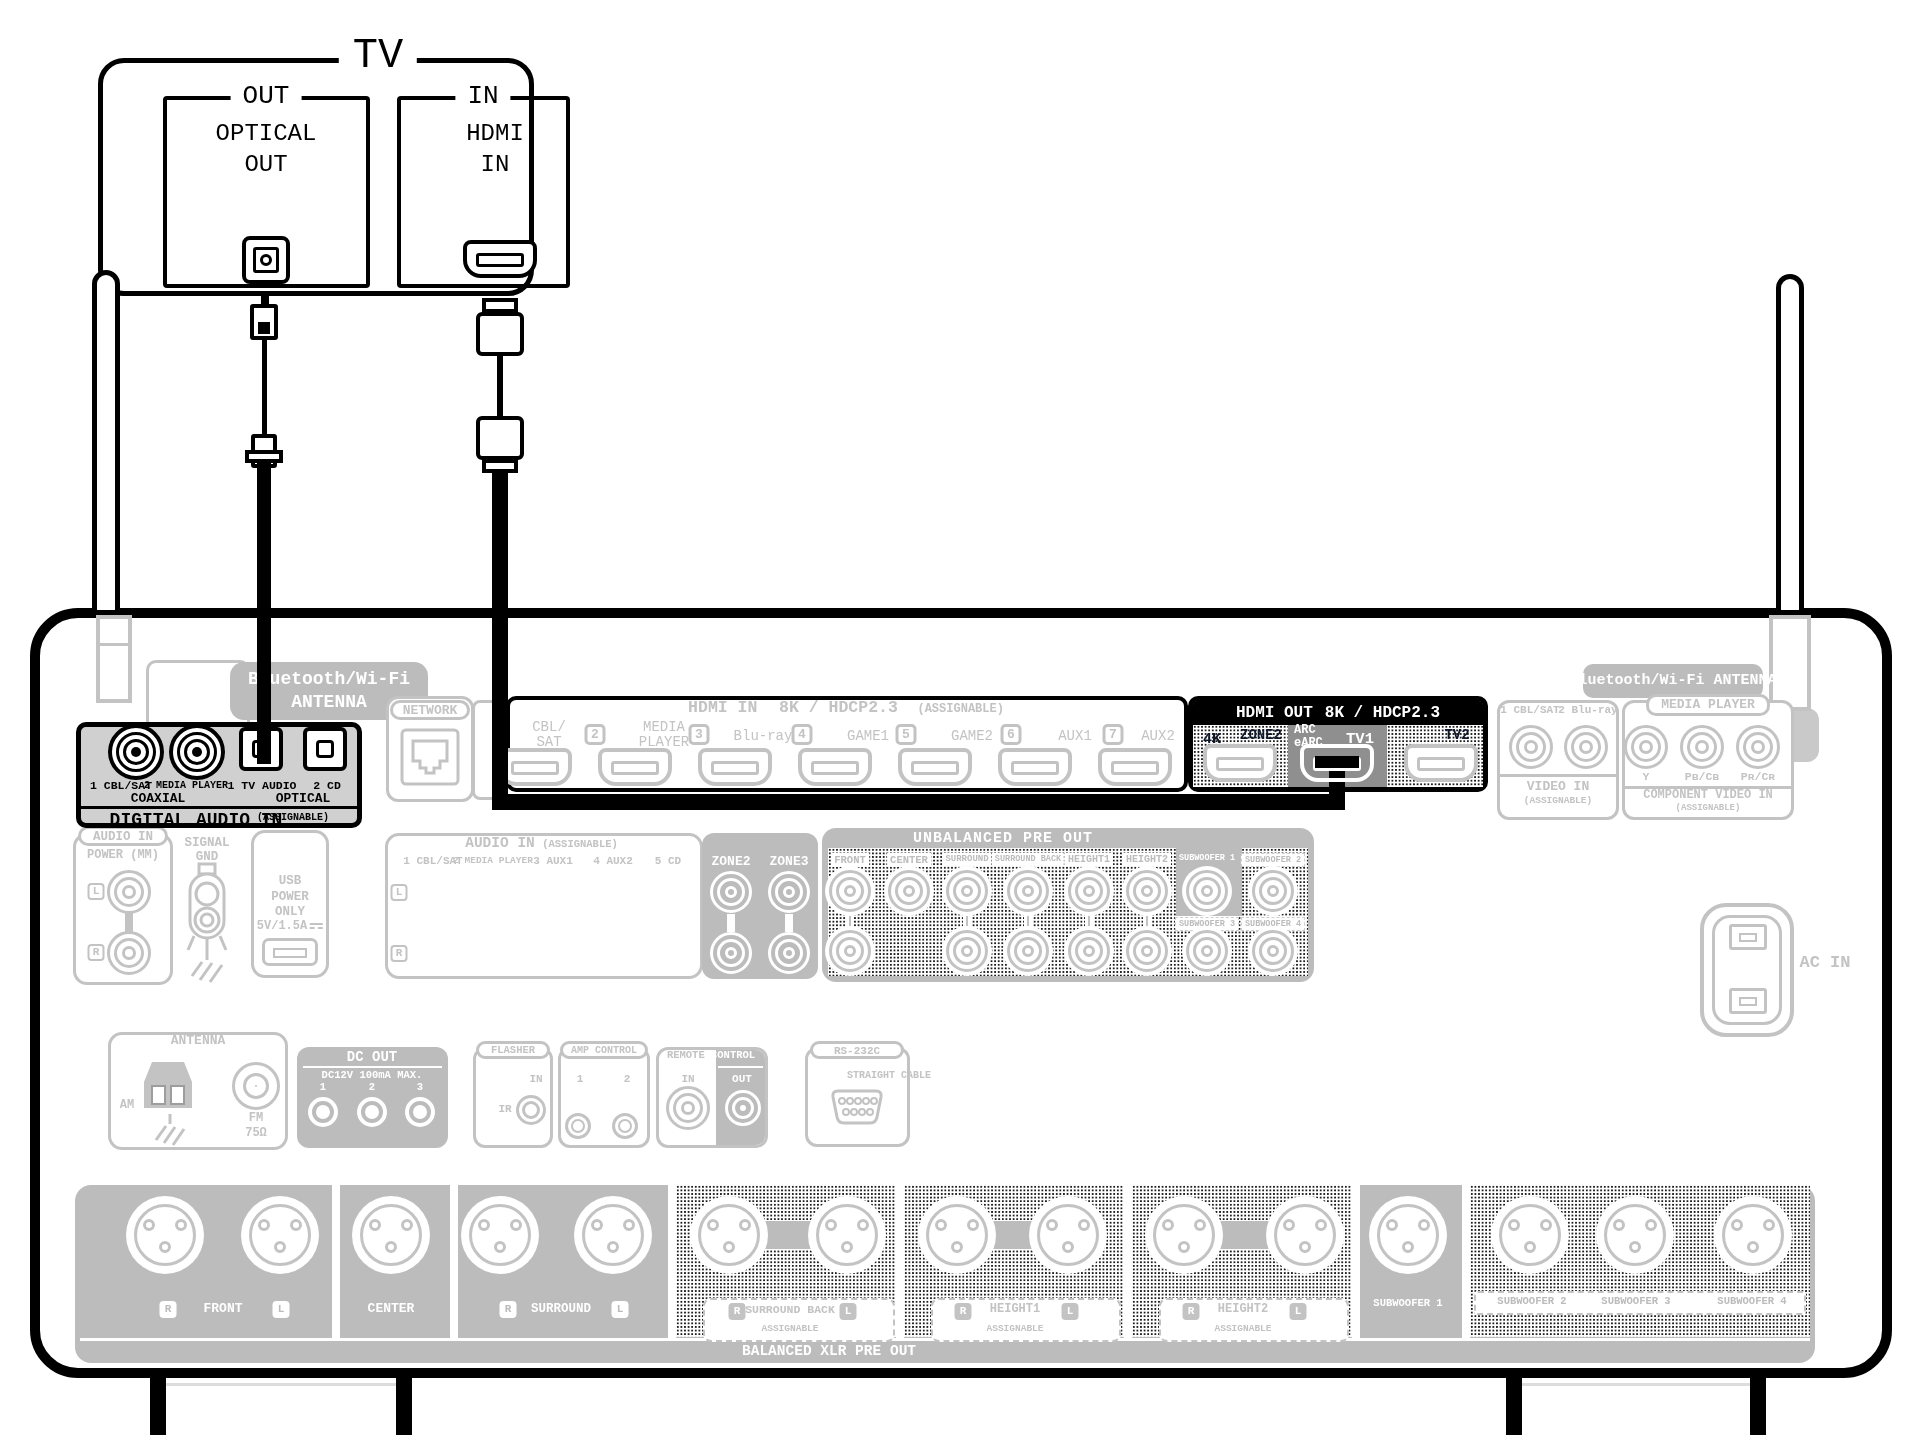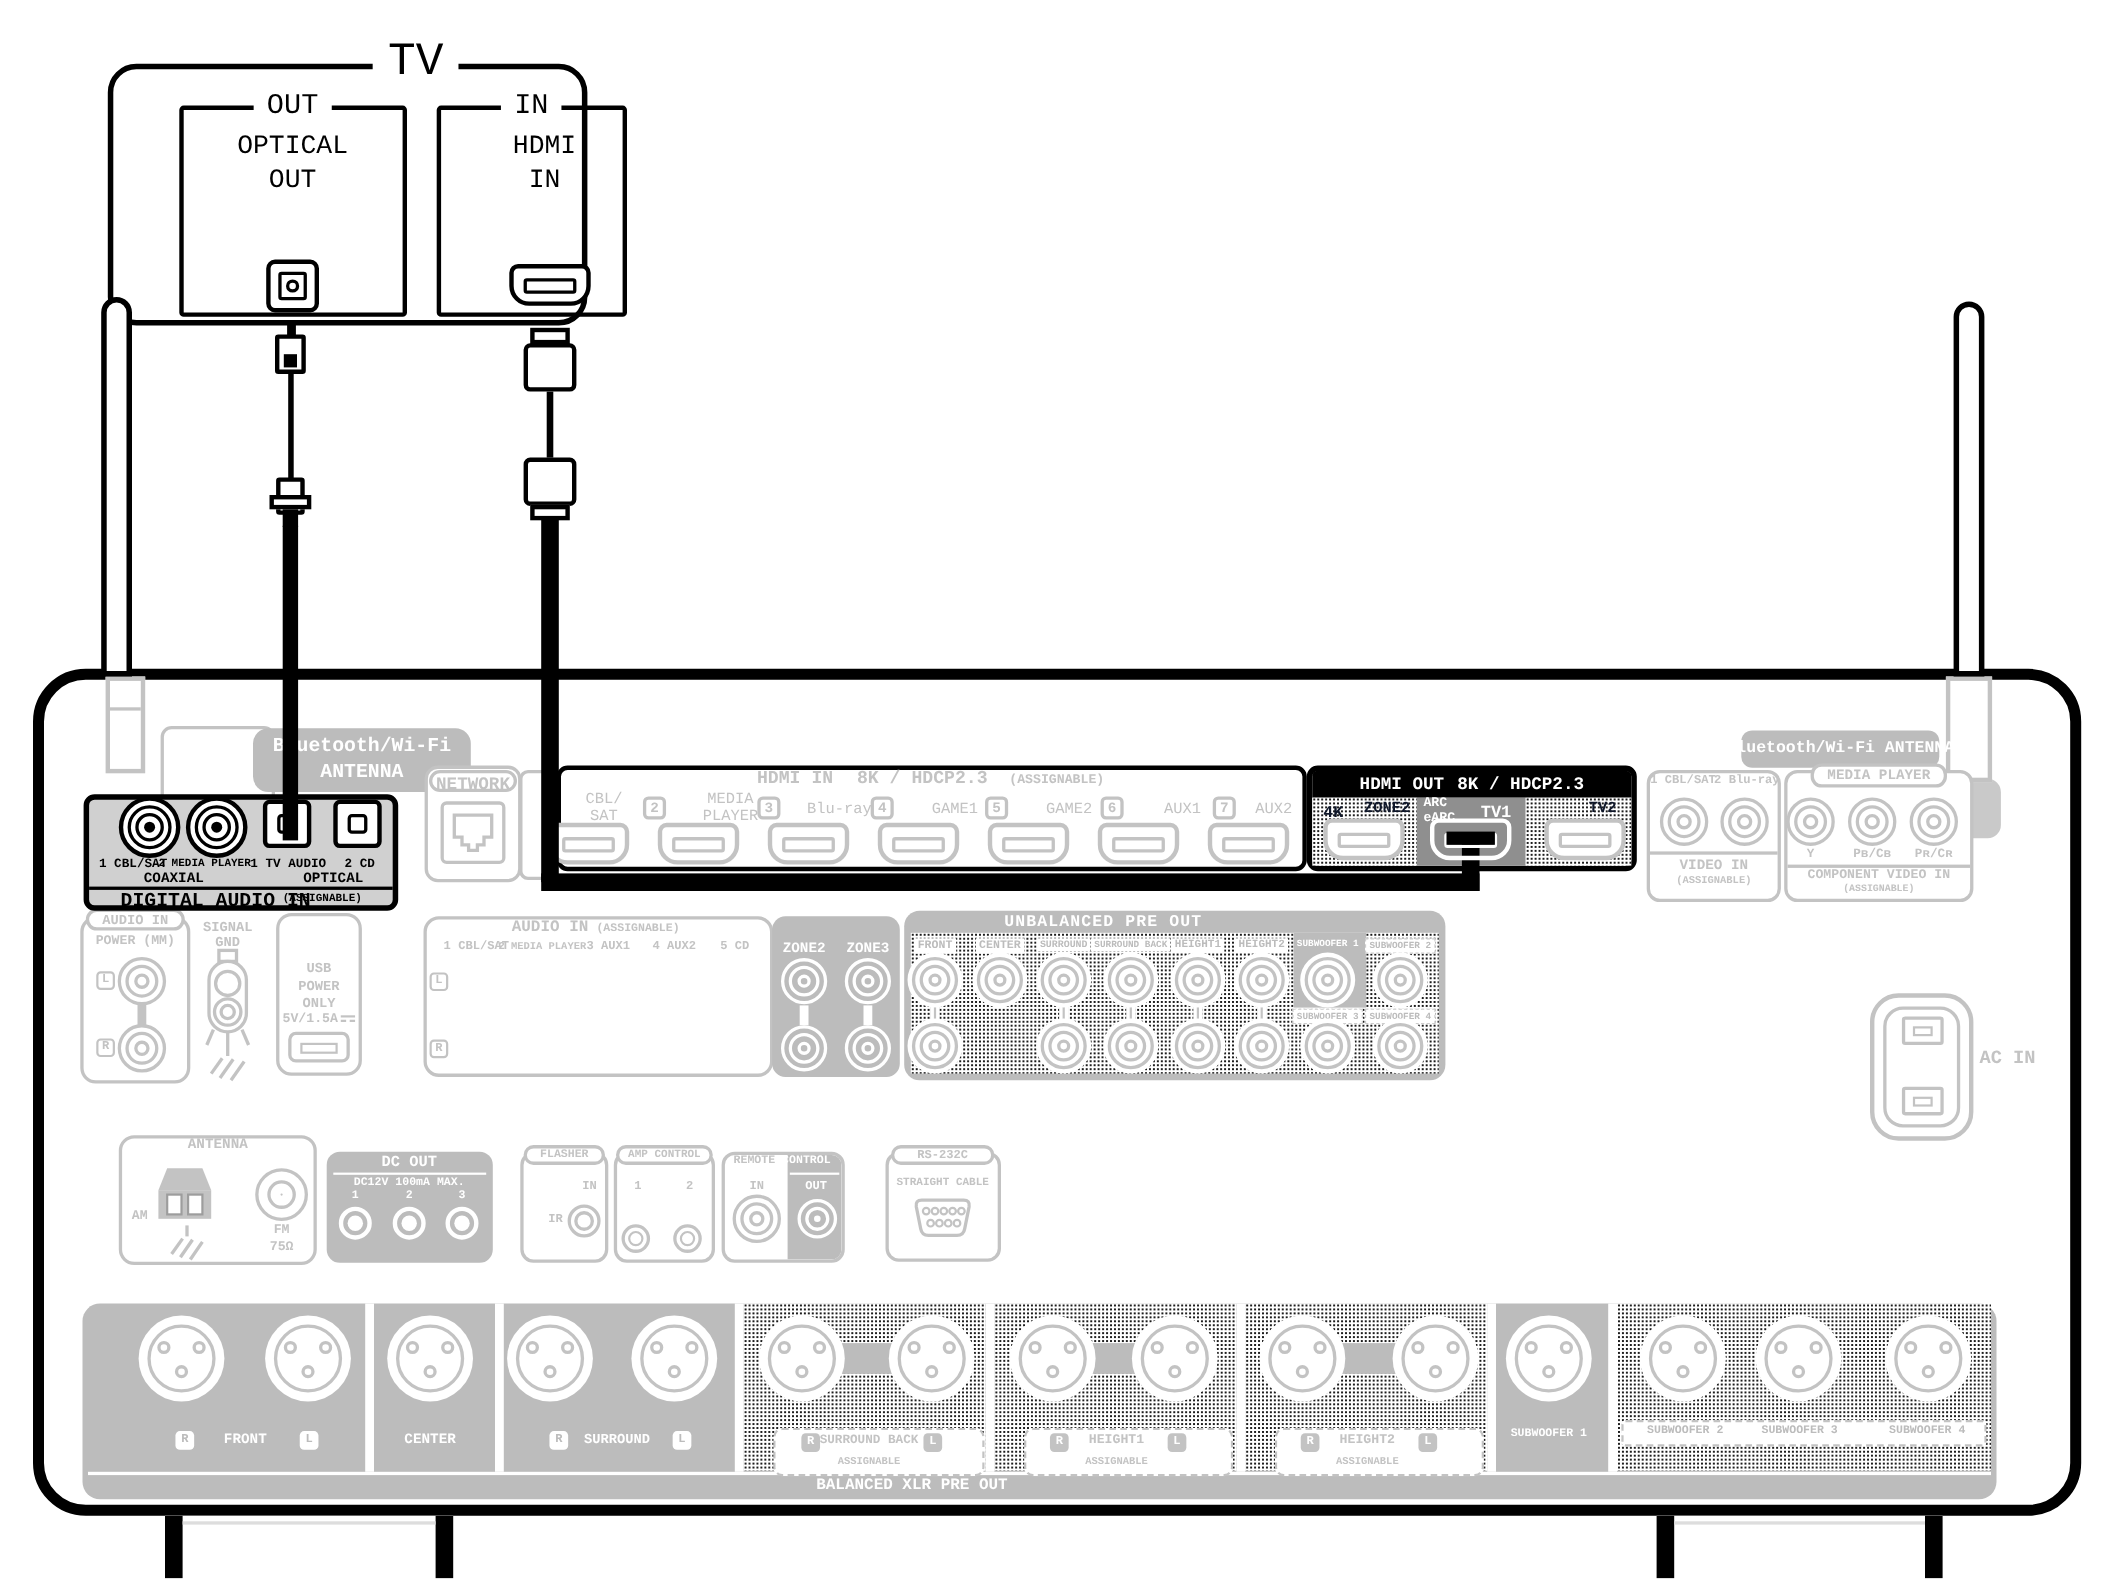--- a/index.html
+++ b/index.html
@@ -145,21 +145,21 @@
     <path d="M80 8 A22 22 0 0 1 96 26" fill="none" stroke="#c3c3c3" stroke-width="3"></path>
   </svg>
 
   <div class="fillbox" style="left:230px;top:662px;width:198px;height:58px;border-radius:14px;z-index:5"></div>
   <div class="t w b" style="left:329px;top:668px;font-size:18px;line-height:1.25;z-index:5">Bluetooth/Wi-Fi
 ANTENNA</div>
   <div class="fillbox" style="left:1583px;top:664px;width:180px;height:34px;border-radius:10px;z-index:5"></div>
   <div class="t w b" style="left:1673px;top:672px;font-size:15px;z-index:5">Bluetooth/Wi-Fi ANTENNA</div>
 
   <div class="box" style="left:386px;top:696px;width:88px;height:106px;border-radius:12px;z-index:5"></div>
-  <div class="pill" style="left:430px;top:700px;width:80px;height:20px;font-size:16px;z-index:5">NETWORK</div>
+  <div class="pill" style="left:430px;top:700px;width:80px;height:20px;font-size:13px;z-index:5">NETWORK</div>
   <svg style="left:400px;top:728px;z-index:5" width="60" height="58" viewBox="0 0 60 58">
     <rect x="2" y="2" width="56" height="54" rx="4" fill="#fff" stroke="#c3c3c3" stroke-width="3"></rect>
     <path d="M13 13 H47 V33 H40 V40 H34 V45 H26 V40 H20 V33 H13 Z" fill="#fff" stroke="#c3c3c3" stroke-width="3"></path>
   </svg>
   <div class="box" style="left:472px;top:700px;width:30px;height:100px;border-radius:8px;z-index:4"></div>
 
   <div class="abs" style="left:506px;top:696px;width:682px;height:96px;border:4px solid #000;border-radius:10px;background:#fff;z-index:10"></div>
   <div class="t" style="left:846px;top:699px;white-space:nowrap;z-index:11">
     <span class="g b" style="font-size:16.5px">HDMI IN</span>
     <span class="g b" style="font-size:16.5px;margin-left:12px">8K / HDCP2.3</span>
@@ -423,21 +423,21 @@
     <span class="g">REMOTE</span>
     <span class="w">CONTROL</span>
   </div>
   <div class="t g b" style="left:688px;top:1073px;font-size:11px;z-index:6">IN</div>
   <div class="t w b" style="left:742px;top:1073px;font-size:11px;z-index:6">OUT</div>
   <div class="jack j" style="left:688px;top:1108px;z-index:6"></div>
   <div class="jack jo" style="left:743px;top:1108px;z-index:6"></div>
 
   <div class="box" style="left:805px;top:1047px;width:105px;height:100px;border-radius:12px;z-index:5"></div>
   <div class="pill" style="left:857px;top:1041px;width:94px;height:18px;font-size:11px;z-index:6">RS-232C</div>
-  <div class="t g b" style="left:857px;top:1070px;font-size:10px;white-space:nowrap;z-index:5">STRAIGHT CABLE</div>
+  <div class="t g b" style="left:889px;top:1070px;font-size:10px;white-space:nowrap;z-index:5">STRAIGHT CABLE</div>
   <svg style="left:829px;top:1088px;z-index:5" width="56" height="40" viewBox="0 0 56 40">
     <path d="M9 3 H47 Q53 3 52 9 L48 29 Q47 35 41 35 H15 Q9 35 8 29 L4 9 Q3 3 9 3 Z" fill="#fff" stroke="#c3c3c3" stroke-width="3"></path>
     <circle cx="13" cy="13" r="3" fill="none" stroke="#c3c3c3" stroke-width="2"></circle>
     <circle cx="21" cy="13" r="3" fill="none" stroke="#c3c3c3" stroke-width="2"></circle>
     <circle cx="29" cy="13" r="3" fill="none" stroke="#c3c3c3" stroke-width="2"></circle>
     <circle cx="37" cy="13" r="3" fill="none" stroke="#c3c3c3" stroke-width="2"></circle>
     <circle cx="45" cy="13" r="3" fill="none" stroke="#c3c3c3" stroke-width="2"></circle>
     <circle cx="17" cy="24" r="3" fill="none" stroke="#c3c3c3" stroke-width="2"></circle>
     <circle cx="25" cy="24" r="3" fill="none" stroke="#c3c3c3" stroke-width="2"></circle>
     <circle cx="33" cy="24" r="3" fill="none" stroke="#c3c3c3" stroke-width="2"></circle>

